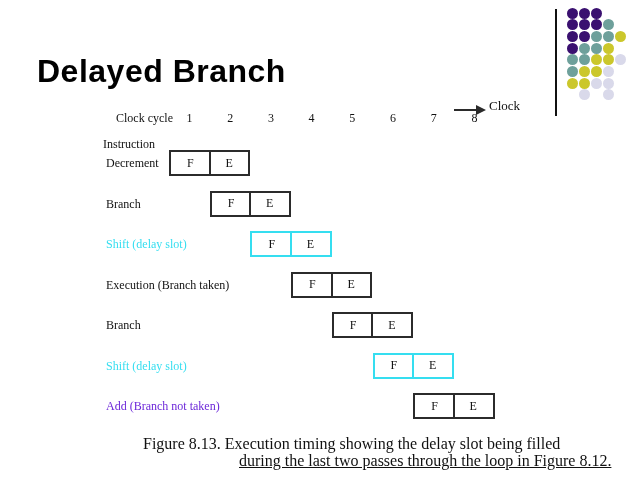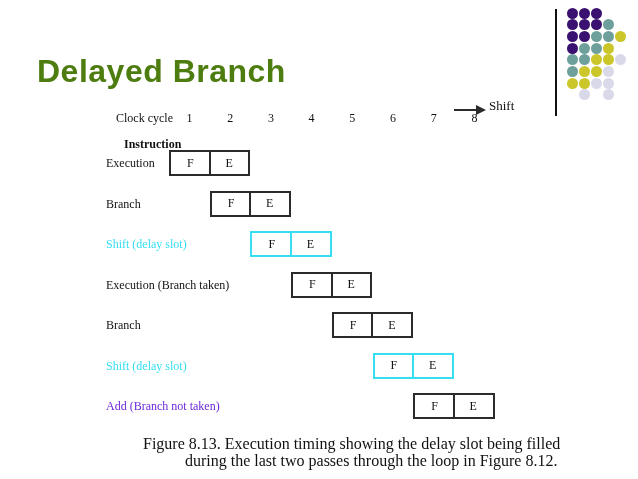--- a/index.html
+++ b/index.html
@@ -18,46 +18,46 @@
     font-family:"Liberation Sans", sans-serif;
     font-weight:bold; font-size:32px; letter-spacing:0.5px;
     white-space:nowrap;
   }
 
   .vline { position:absolute; left:555px; top:9px; width:2px; height:107px; background:#111; }
   .dot { position:absolute; width:11px; height:11px; border-radius:50%; }
 
   .lbl { position:absolute; font-size:12px; white-space:nowrap; }
   .clock-label { left:105px; top:111px;margin-left:11px; }
-  .instruction-label { left:103px; top:137px; font-weight:bold;margin-left:21px; }
+  .instruction-label { left:103px; top:137px; font-weight:normal; }
   .cycle-num { position:absolute; width:41px; top:111px; text-align:center; font-size:12px; }
 
   .time-label { left:489px; top:98px; font-size:13px; }
   .time-arrow { position:absolute; left:454px; top:102px; }
 
   .row-label { height:26px; line-height:26px; left:106px; }
   .stage-boxes {
     position:absolute; height:26px; display:flex;
     border:2px solid #2b2b2b; background:#fff;
   }
   .stage-cell {
     flex:1; display:flex; align-items:center; justify-content:center;
     font-size:12px; color:#111;
   }
   .stage-divider { position:absolute; top:-2px; bottom:-2px; left:calc(50% - 1px); width:2px; background:#2b2b2b; }
 
   .caption { position:absolute; left:143px; top:436px; font-size:16px; line-height:16.5px; }
-  .caption .line2 { margin-left:42px; }
+  .caption .line2 { margin-left:96px;text-decoration:underline; }
 </style>
 </head>
 <body>
 
 <div class="slide">
 
-  <h1 class="title" style="color: #4d7c0f;">Delayed Branch</h1>
+  <h1 class="title" style="color: #000000;">Delayed Branch</h1>
 
   <div class="vline"></div>
   <div id="dot-grid">
       <div class="dot" style="left: 566.5px; top: 7.5px; background: rgb(58, 16, 112);"></div>
       <div class="dot" style="left: 578.5px; top: 7.5px; background: rgb(58, 16, 112);"></div>
       <div class="dot" style="left: 590.5px; top: 7.5px; background: rgb(58, 16, 112);"></div>
       <div class="dot" style="left: 566.5px; top: 19.2px; background: rgb(58, 16, 112);"></div>
       <div class="dot" style="left: 578.5px; top: 19.2px; background: rgb(58, 16, 112);"></div>
       <div class="dot" style="left: 590.5px; top: 19.2px; background: rgb(58, 16, 112);"></div>
       <div class="dot" style="left: 602.5px; top: 19.2px; background: rgb(110, 160, 155);"></div>
@@ -86,38 +86,38 @@
       <div class="dot" style="left: 578.5px; top: 89.4px; background: rgb(217, 217, 234);"></div>
       <div class="dot" style="left: 602.5px; top: 89.4px; background: rgb(217, 217, 234);"></div>
     </div>
 
   <div class="time-arrow">
     <svg width="32" height="12" viewBox="0 0 32 12">
       <line x1="0" y1="6" x2="23" y2="6" stroke="#2b2b2b" stroke-width="2"></line>
       <polygon points="22,1 32,6 22,11" fill="#2b2b2b"></polygon>
     </svg>
   </div>
-  <div class="lbl time-label">Shift</div>
+  <div class="lbl time-label">Clock</div>
 
   <div class="lbl clock-label">Clock cycle</div>
   <div id="cycle-numbers">
       <div class="cycle-num" style="left: 169px;">1</div>
       <div class="cycle-num" style="left: 209.7px;">2</div>
       <div class="cycle-num" style="left: 250.4px;">3</div>
       <div class="cycle-num" style="left: 291.1px;">4</div>
       <div class="cycle-num" style="left: 331.8px;">5</div>
       <div class="cycle-num" style="left: 372.5px;">6</div>
       <div class="cycle-num" style="left: 413.2px;">7</div>
       <div class="cycle-num" style="left: 453.9px;">8</div>
     </div>
 
   <div class="lbl instruction-label">Instruction</div>
 
   <div id="instruction-rows">
-      <div class="lbl row-label" style="top: 150px; color: rgb(17, 17, 17);">Execution</div>
+      <div class="lbl row-label" style="top: 150px; color: rgb(17, 17, 17);">Decrement</div>
       <div class="stage-boxes" style="left: 169px; top: 150px; width: 81.4px; border-color: rgb(43, 43, 43);">
         <div class="stage-cell">F</div>
         <div class="stage-cell">E</div>
         <div class="stage-divider" style="background: rgb(43, 43, 43);"></div>
       </div>
       <div class="lbl row-label" style="top: 190.5px; color: rgb(17, 17, 17);">Branch</div>
       <div class="stage-boxes" style="left: 209.7px; top: 190.5px; width: 81.4px; border-color: rgb(43, 43, 43);">
         <div class="stage-cell">F</div>
         <div class="stage-cell">E</div>
         <div class="stage-divider" style="background: rgb(43, 43, 43);"></div>

